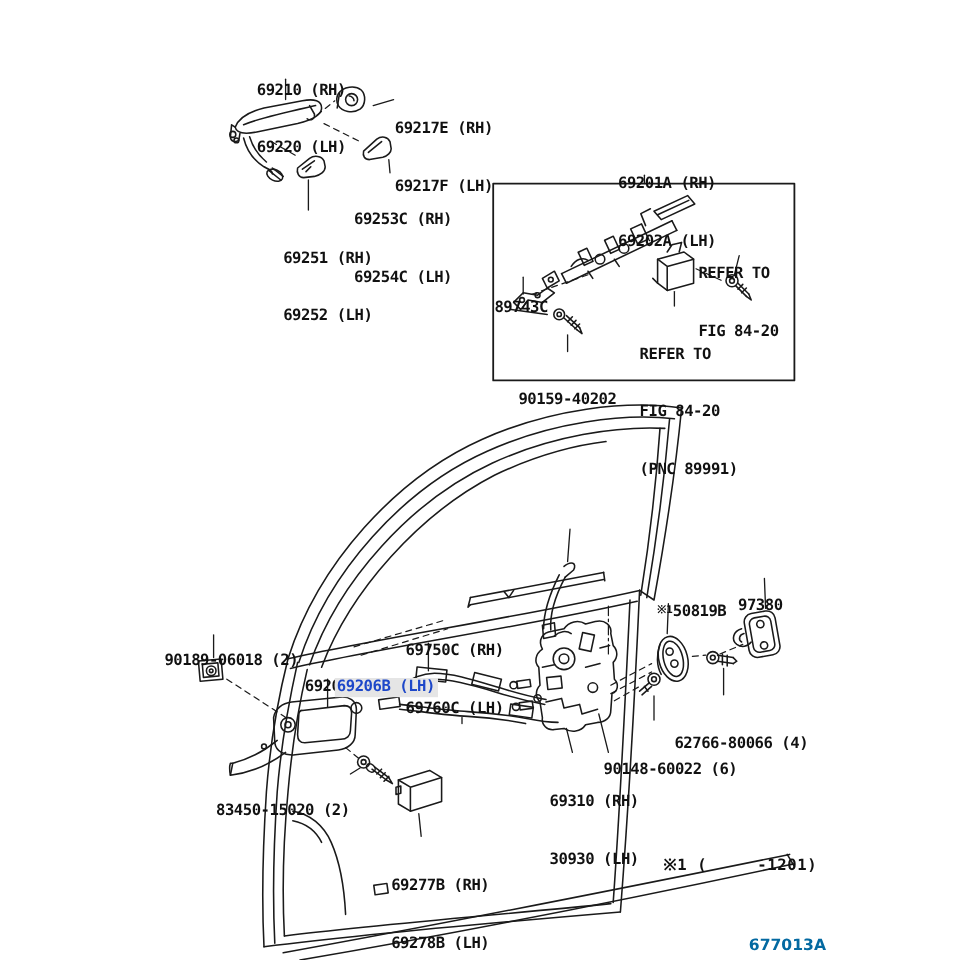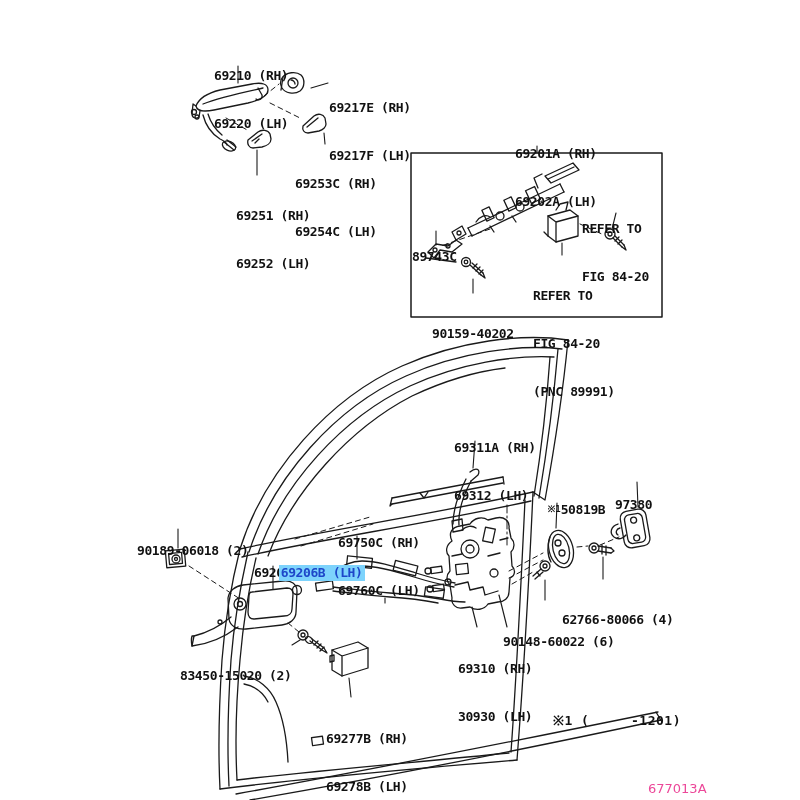--- a/index.html
+++ b/index.html
@@ -2,24 +2,24 @@
 <html><head>
 <meta charset="utf-8">
 <style>
   html,body{margin:0;padding:0;background:#fff;}
   #stage{position:relative;width:800px;height:800px;background:#ffffff;overflow:hidden;
          font-family:"DejaVu Sans Mono",monospace;}
   svg{position:absolute;left:0;top:0;}
   .lbl{position:absolute;font-weight:bold;font-size:13px;line-height:16px;
        letter-spacing:-0.4px;color:#111;white-space:pre;}
   .lbl div{white-space:pre;}
-  .hl{background:#7dd3fc;color:#1d47c9;padding:0 3px 1px 2px;margin-left:-2px;}
+  .hl{background:#e5e5e5;color:#1d47c9;padding:0 3px 1px 2px;margin-left:-2px;}
   .small-prefix{font-size:9px;letter-spacing:0;vertical-align:2px;font-weight:bold;}
   .note{position:absolute;font-weight:bold;font-size:13px;letter-spacing:0.5px;color:#111;white-space:pre;}
-  .code{position:absolute;font-family:"DejaVu Sans",sans-serif;font-weight:normal;font-size:13px;color:#ec4899;margin-left:24px;}
+  .code{position:absolute;font-family:"DejaVu Sans",sans-serif;font-weight:bold;font-size:13px;color:#0369a1;}
 </style>
 </head>
 <body>
 
 <div id="stage">
 
 <svg width="800" height="800" viewBox="0 0 800 800" fill="none" stroke="#1a1a1a" stroke-width="1.3" stroke-linecap="round" stroke-linejoin="round">
 
   <g>
     <path d="M 240 549 C 231 585 225 620 222 660 C 219 706 218 750 220 789"></path>
@@ -315,24 +315,20 @@
   <div class="lbl" style="left:533px;top:256px">
     <div>REFER TO</div>
     <div>FIG 84-20</div>
     <div>(PNC 89991)</div>
   </div>
 
   <div class="lbl" style="left:432px;top:294px">
     <div>90159-40202</div>
   </div>
 
-  <div class="lbl" style="left:454px;top:408px">
-    <div>69311A (RH)</div>
-    <div>69312 (LH)</div>
-  </div>
 
   <div class="lbl" style="left:615px;top:465px">
     <div>97380</div>
   </div>
 
   <div class="lbl" style="left:518px;top:485px">
     <span class="small-prefix">※1</span><span>50819B</span>
   </div>
 
   <div class="lbl" style="left:338px;top:503px">

